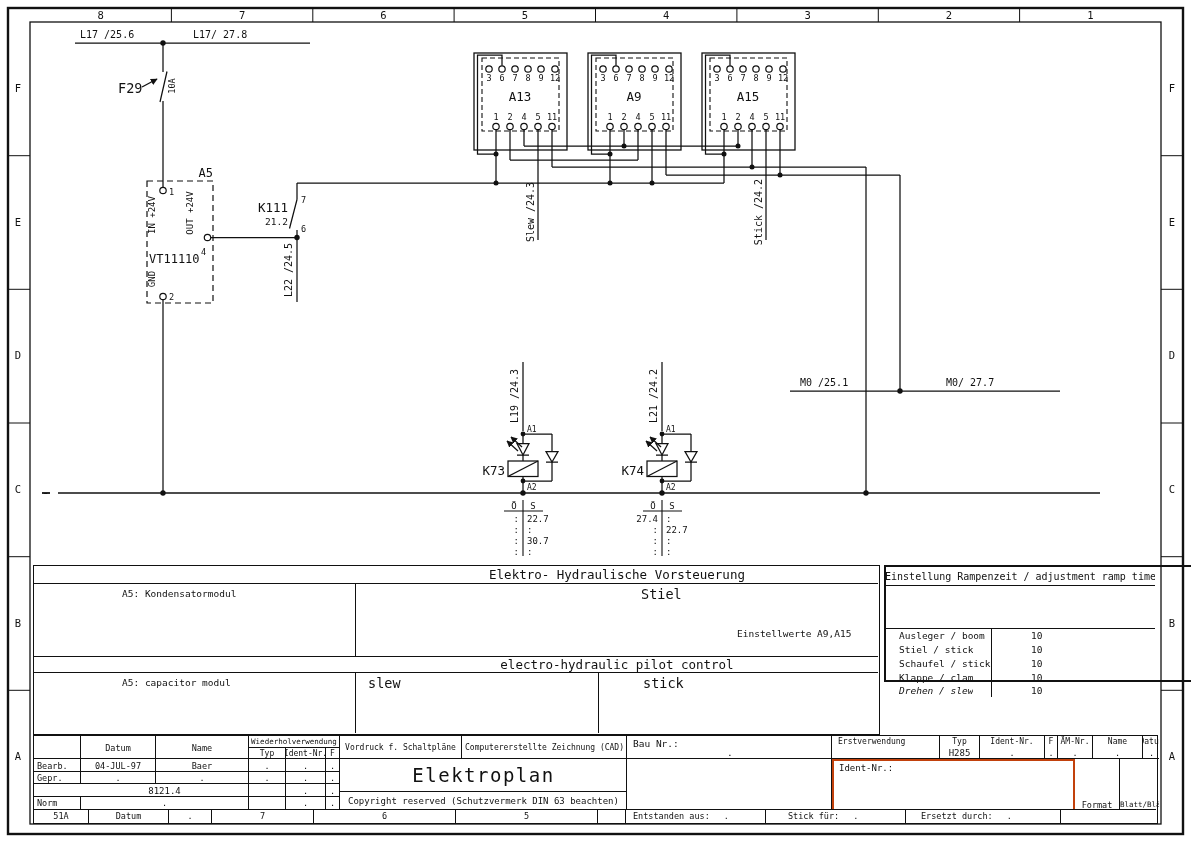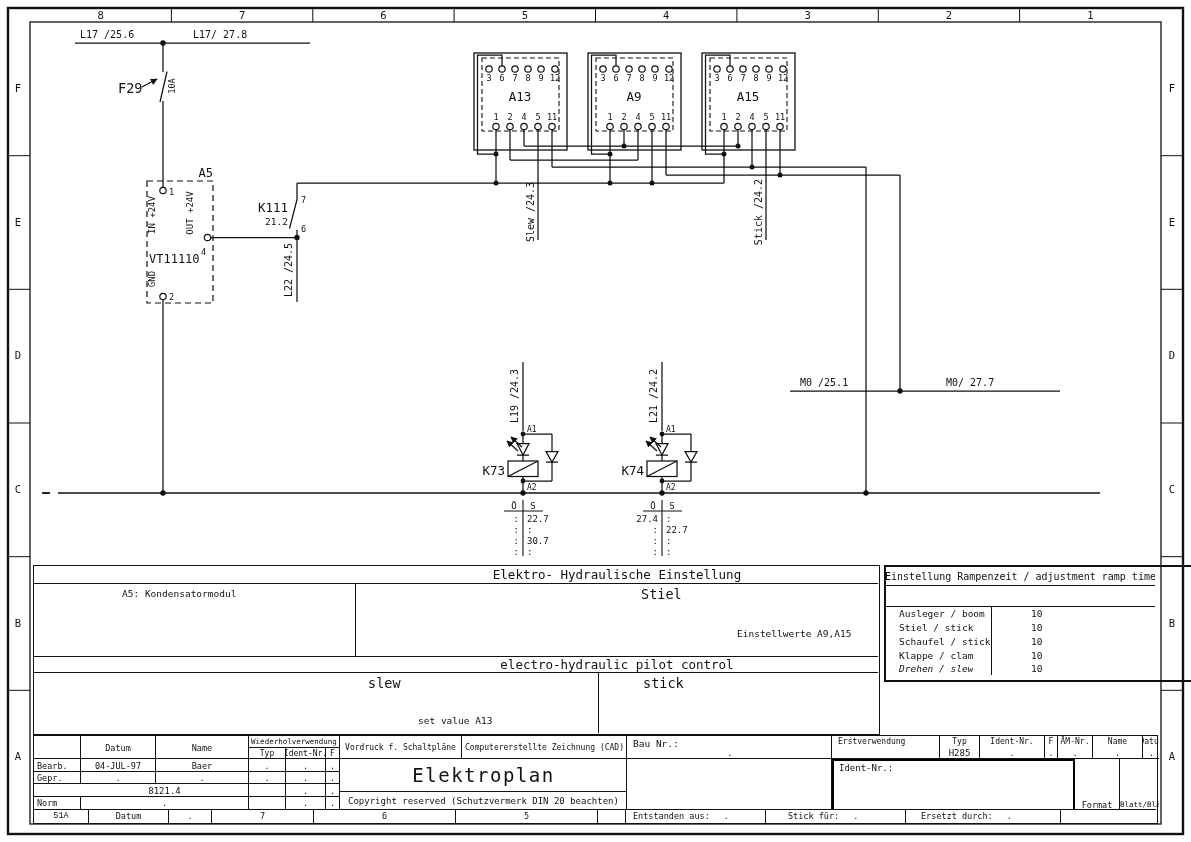--- a/index.html
+++ b/index.html
@@ -322,64 +322,62 @@
     <text x="666" y="532.5" font-size="9">22.7</text>
     <text x="658" y="543.5" text-anchor="end" font-size="9">:</text>
     <text x="666" y="543.5" font-size="9">:</text>
     <text x="658" y="554.5" text-anchor="end" font-size="9">:</text>
     <text x="666" y="554.5" font-size="9">:</text>
   </g>
 </svg>
 
 <div class="abs" id="pilot-table" style="left:33px;top:565px;width:847px;height:170px;border:1.6px solid #111;">
   <div class="cell bb" style="left:0;top:0;width:844px;height:18px;">
-    <div class="cell ctr f125" style="left:322px;top:0;width:522px;height:16px;">Elektro- Hydraulische Einstellung</div>
+    <div class="cell ctr f125" style="left:322px;top:0;width:522px;height:16px;">Elektro- Hydraulische Vorsteuerung</div>
   </div>
   <div class="cell" style="left:0;top:18px;width:844px;height:72px;">
     <div class="cell br f95" style="left:0;top:0;width:322px;height:72px;">
       <span class="abs" style="left:88px;top:4px;">A5: Kondensatormodul</span>
     </div>
     <div class="cell" style="left:565px;top:0;width:279px;height:72px;">
       <span class="abs f135" style="left:42px;top:2px;">Stiel</span>
       <div class="abs f95" style="left:138px;top:22px;">
         <div class="pre">Einstellwerte A9,A15</div>
         
         
       </div>
     </div>
   </div>
   <div class="cell bt bb" style="left:0;top:90px;width:844px;height:17px;">
     <div class="cell ctr f125" style="left:322px;top:0;width:522px;height:15px;">electro-hydraulic pilot control</div>
   </div>
   <div class="cell" style="left:0;top:107px;width:844px;height:60px;">
+    <div class="cell br f95" style="left:0;top:0;width:322px;height:60px;">
+      <span class="abs" style="left:88px;top:4px;">A5: capacitor modul</span>
+    </div>
     <div class="cell br" style="left:322px;top:0;width:243px;height:60px;">
       <span class="abs f135" style="left:12px;top:2px;">slew</span>
-      <div class="abs f95" style="left:62px;top:20px;">
-        <div class="pre">set value A13</div>
-        
-        
-      </div>
     </div>
     <div class="cell" style="left:565px;top:0;width:279px;height:60px;">
       <span class="abs f135" style="left:44px;top:2px;">stick</span>
     </div>
   </div>
 </div>
 
 <div class="abs" id="ramp-table" style="left:884px;top:565px;width:315px;height:117px;border:2.3px solid #111;">
   <div class="cell bb ctr" style="left:0;top:0;width:269px;height:19px;font-size:10px;">
     <span>Einstellung Rampenzeit / adjustment ramp time</span>
   </div>
   <div class="cell" style="left:0;top:19px;width:269px;height:24px;">
     <div class="abs f85" style="left:106px;top:1px;line-height:11px;">
       <div>Umdrehungen vom linken Ende /</div>
       
     </div>
   </div>
-  <div class="cell bt" style="left:0;top:39px;width:269px;height:69px;">
+  <div class="cell bt" style="left:0;top:61px;width:269px;height:69px;">
     <div class="cell br" style="left:0;top:0;width:106px;height:69px;"></div>
     <div class="cell f95 pre" style="left:13px;top:1px;">Ausleger / boom</div>
     <div class="cell f95" style="left:145px;top:1px;">10</div>
     <div class="cell f95 pre" style="left:13px;top:15px;">Stiel / stick</div>
     <div class="cell f95" style="left:145px;top:15px;">10</div>
     <div class="cell f95 pre" style="left:13px;top:29px;">Schaufel / stick</div>
     <div class="cell f95" style="left:145px;top:29px;">10</div>
     <div class="cell f95 pre" style="left:13px;top:43px;">Klappe / clam</div>
     <div class="cell f95" style="left:145px;top:43px;">10</div>
     <div class="cell f95 pre" style="left:13px;top:56px;font-style:italic;">Drehen / slew</div>
@@ -430,21 +428,21 @@
     <div class="cell br ctr f85" style="left:252px;top:0;width:40px;height:12px;">.</div>
     <div class="cell ctr f85" style="left:292px;top:0;width:13px;height:12px;">.</div>
   </div>
 
   <div class="cell bl" style="left:305px;top:0;width:287px;height:73px;">
     <div class="cell bb" style="left:0;top:0;width:287px;height:23px;">
       <div class="cell br ctr f8" style="left:0;top:0;width:122px;height:23px;">Vordruck f. Schaltpläne</div>
       <div class="cell ctr f8" style="left:122px;top:0;width:165px;height:23px;">Computererstellte Zeichnung (CAD)</div>
     </div>
     <div class="cell bb ctr big" style="left:0;top:23px;width:287px;height:33px;">Elektroplan</div>
-    <div class="cell ctr f9" style="left:0;top:56px;width:287px;height:17px;">Copyright reserved (Schutzvermerk DIN 20 beachten)</div>
+    <div class="cell ctr f9" style="left:0;top:56px;width:287px;height:17px;">Copyright reserved (Schutzvermerk DIN 63 beachten)</div>
   </div>
 
   <div class="cell bl" style="left:592px;top:0;width:205px;height:73px;">
     <div class="cell bb" style="left:0;top:0;width:205px;height:23px;">
       <span class="abs f95" style="left:6px;top:2px;">Bau Nr.:</span>
       <span class="abs f95" style="left:100px;top:11px;">.</span>
     </div>
     <div class="cell" style="left:0;top:23px;width:205px;height:50px;text-align:center;">
       <div style="font-size:18px;font-weight:bold;letter-spacing:0.5px;margin-top:8px;">DEMAG KOMATSU</div>
       
@@ -464,37 +462,37 @@
     <div class="cell bb" style="left:0;top:11px;width:328px;height:12px;">
       <div class="cell br" style="left:0;top:0;width:108px;height:12px;"></div>
       <div class="cell br ctr f9" style="left:108px;top:0;width:40px;height:12px;">H285</div>
       <div class="cell br ctr f85" style="left:148px;top:0;width:65px;height:12px;">.</div>
       <div class="cell br ctr f85" style="left:213px;top:0;width:13px;height:12px;">.</div>
       <div class="cell br ctr f85" style="left:226px;top:0;width:35px;height:12px;">.</div>
       <div class="cell br ctr f85" style="left:261px;top:0;width:50px;height:12px;">.</div>
       <div class="cell ctr f85" style="left:311px;top:0;width:17px;height:12px;">.</div>
     </div>
     <div class="cell" style="left:0;top:23px;width:328px;height:50px;">
-      <div class="cell" style="left:0;top:0;width:243px;height:68px;border:2px solid #000000;">
+      <div class="cell" style="left:0;top:0;width:243px;height:68px;border:2px solid #c2410c;">
         <span class="abs f9" style="left:5px;top:2px;">Ident-Nr.:</span>
         
       </div>
       <div class="cell br" style="left:243px;top:0;width:45px;height:50px;text-align:center;">
         <div class="f85" style="margin-top:3px;">Format</div>
         
       </div>
       <div class="cell" style="left:288px;top:0;width:40px;height:50px;">
         <div class="f7" style="margin-top:3px;text-align:center;">Blatt/Blätter</div>
         
       </div>
     </div>
   </div>
 
   <div class="cell bt" style="left:0;top:73px;width:1122px;height:13.5px;display:flex;">
-    <div class="cell br ctr f85" style="position:relative;width:55px;height:100%;font-family:Liberation Mono, monospace;">51A</div>
+    <div class="cell br ctr f85" style="position:relative;width:55px;height:100%;">51A</div>
     <div class="cell br ctr f85" style="position:relative;width:80px;height:100%;">Datum</div>
     <div class="cell br ctr f85" style="position:relative;width:43px;height:100%;">.</div>
     <div class="cell br ctr f85" style="position:relative;width:102px;height:100%;">7</div>
     <div class="cell br ctr f85" style="position:relative;width:142px;height:100%;">6</div>
     <div class="cell br ctr f85" style="position:relative;width:142px;height:100%;">5</div>
     <div class="cell br" style="position:relative;width:28px;height:100%;"></div>
     <div class="cell br vctr f85 pre" style="position:relative;width:140px;height:100%;padding-left:7px;"><span>Entstanden aus:</span><span style="margin-left:14px;">.</span></div>
     <div class="cell br vctr f85 pre" style="position:relative;width:140px;height:100%;padding-left:22px;"><span>Stick für:</span><span style="margin-left:14px;">.</span></div>
     <div class="cell br vctr f85 pre" style="position:relative;width:155px;height:100%;padding-left:15px;"><span>Ersetzt durch:</span><span style="margin-left:14px;">.</span></div>
     <div class="cell" style="position:relative;flex:1;height:100%;"></div>

